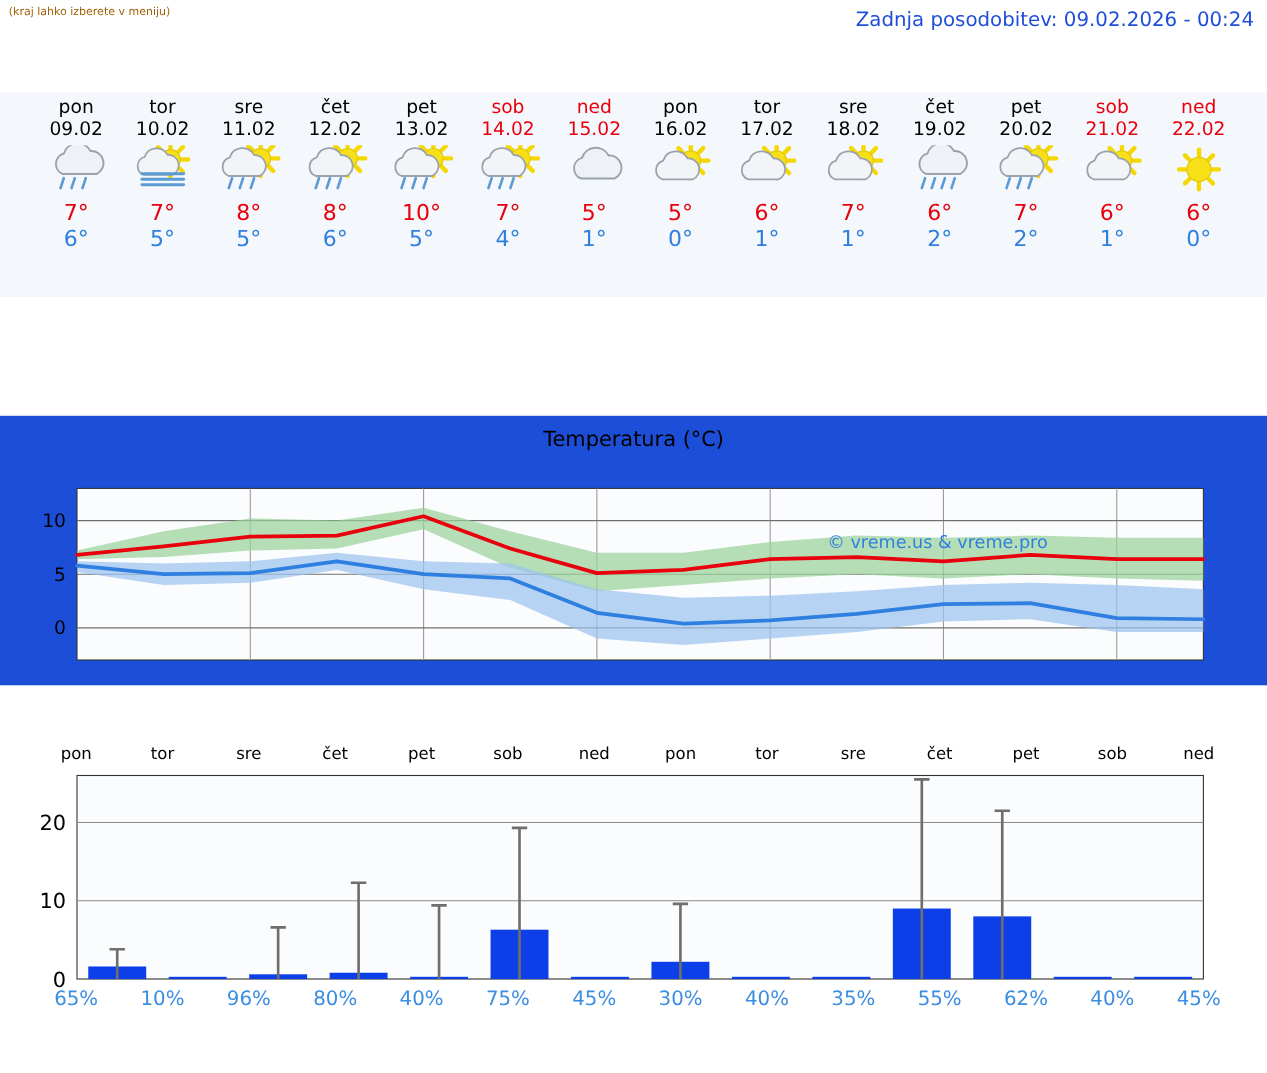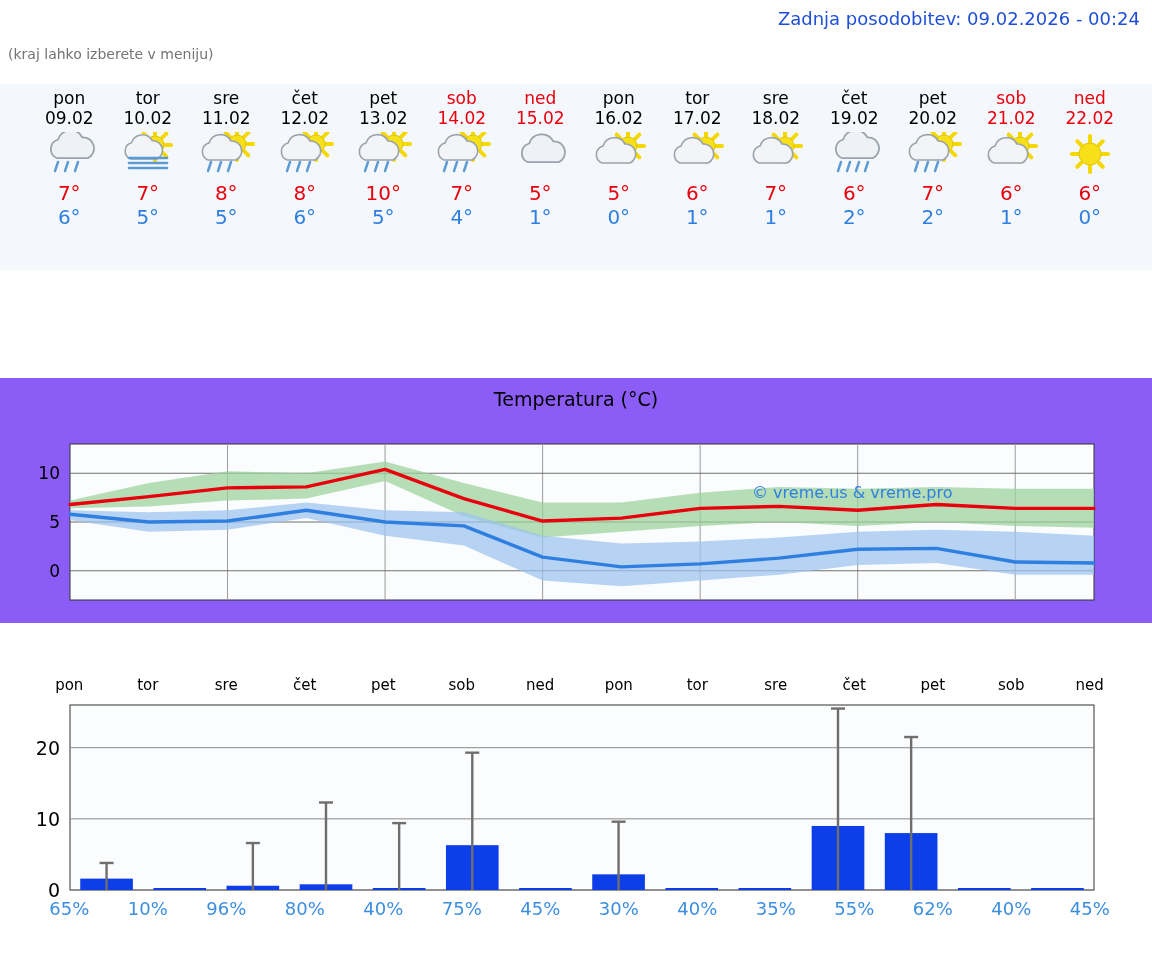--- a/index.html
+++ b/index.html
@@ -12,21 +12,21 @@
     height: 975px;
     font-family: "DejaVu Sans", "Liberation Sans", sans-serif;
     position: relative;
     overflow: hidden;
   }
   .page { position: relative; width: 1152px; height: 975px; }
 
   
   .top-left {
     position: absolute; left: 8px; top: 6px;
-    font-size: 14px; color: #737373; margin-top: 40px;
+    font-size: 10px; color: #a16207;
   }
   .top-title {
     position: absolute; left: 0; top: 18px; width: 1152px;
     text-align: center; font-size: 22px; color: #1f4fd8;
   }
   .top-right {
     position: absolute; right: 12px; top: 8px;
     font-size: 18px; color: #1f4fd8;
   }
 
@@ -48,21 +48,21 @@
   .dname { font-size: 17px; line-height: 20px; color: #000; }
   .ddate { font-size: 17px; line-height: 21px; color: #000; }
   .day.weekend .dname, .day.weekend .ddate { color: #e8000d; }
   .icon-wrap { height: 48px; display: flex; align-items: center; justify-content: center; margin-top: 2px;}
   .tmax { font-size: 20px; color: #e8000d; line-height: 24px; margin-top: 2px;}
   .tmin { font-size: 20px; color: #2f7fe0; line-height: 24px; }
 
   
   .temp-block {
     position: absolute; left: 0; top: 378px; width: 1152px; height: 245px;
-    background: #8b5cf6;
+    background: #1d4ed8;
   }
   .chart-title {
     text-align: center; font-size: 19px; color: #000; padding-top: 10px;
   }
   .copyright {
     position: absolute; left: 752px; top: 466px;
     font-size: 16px; color: #2f7fe0; margin-top: 17px;
   }
 
   

